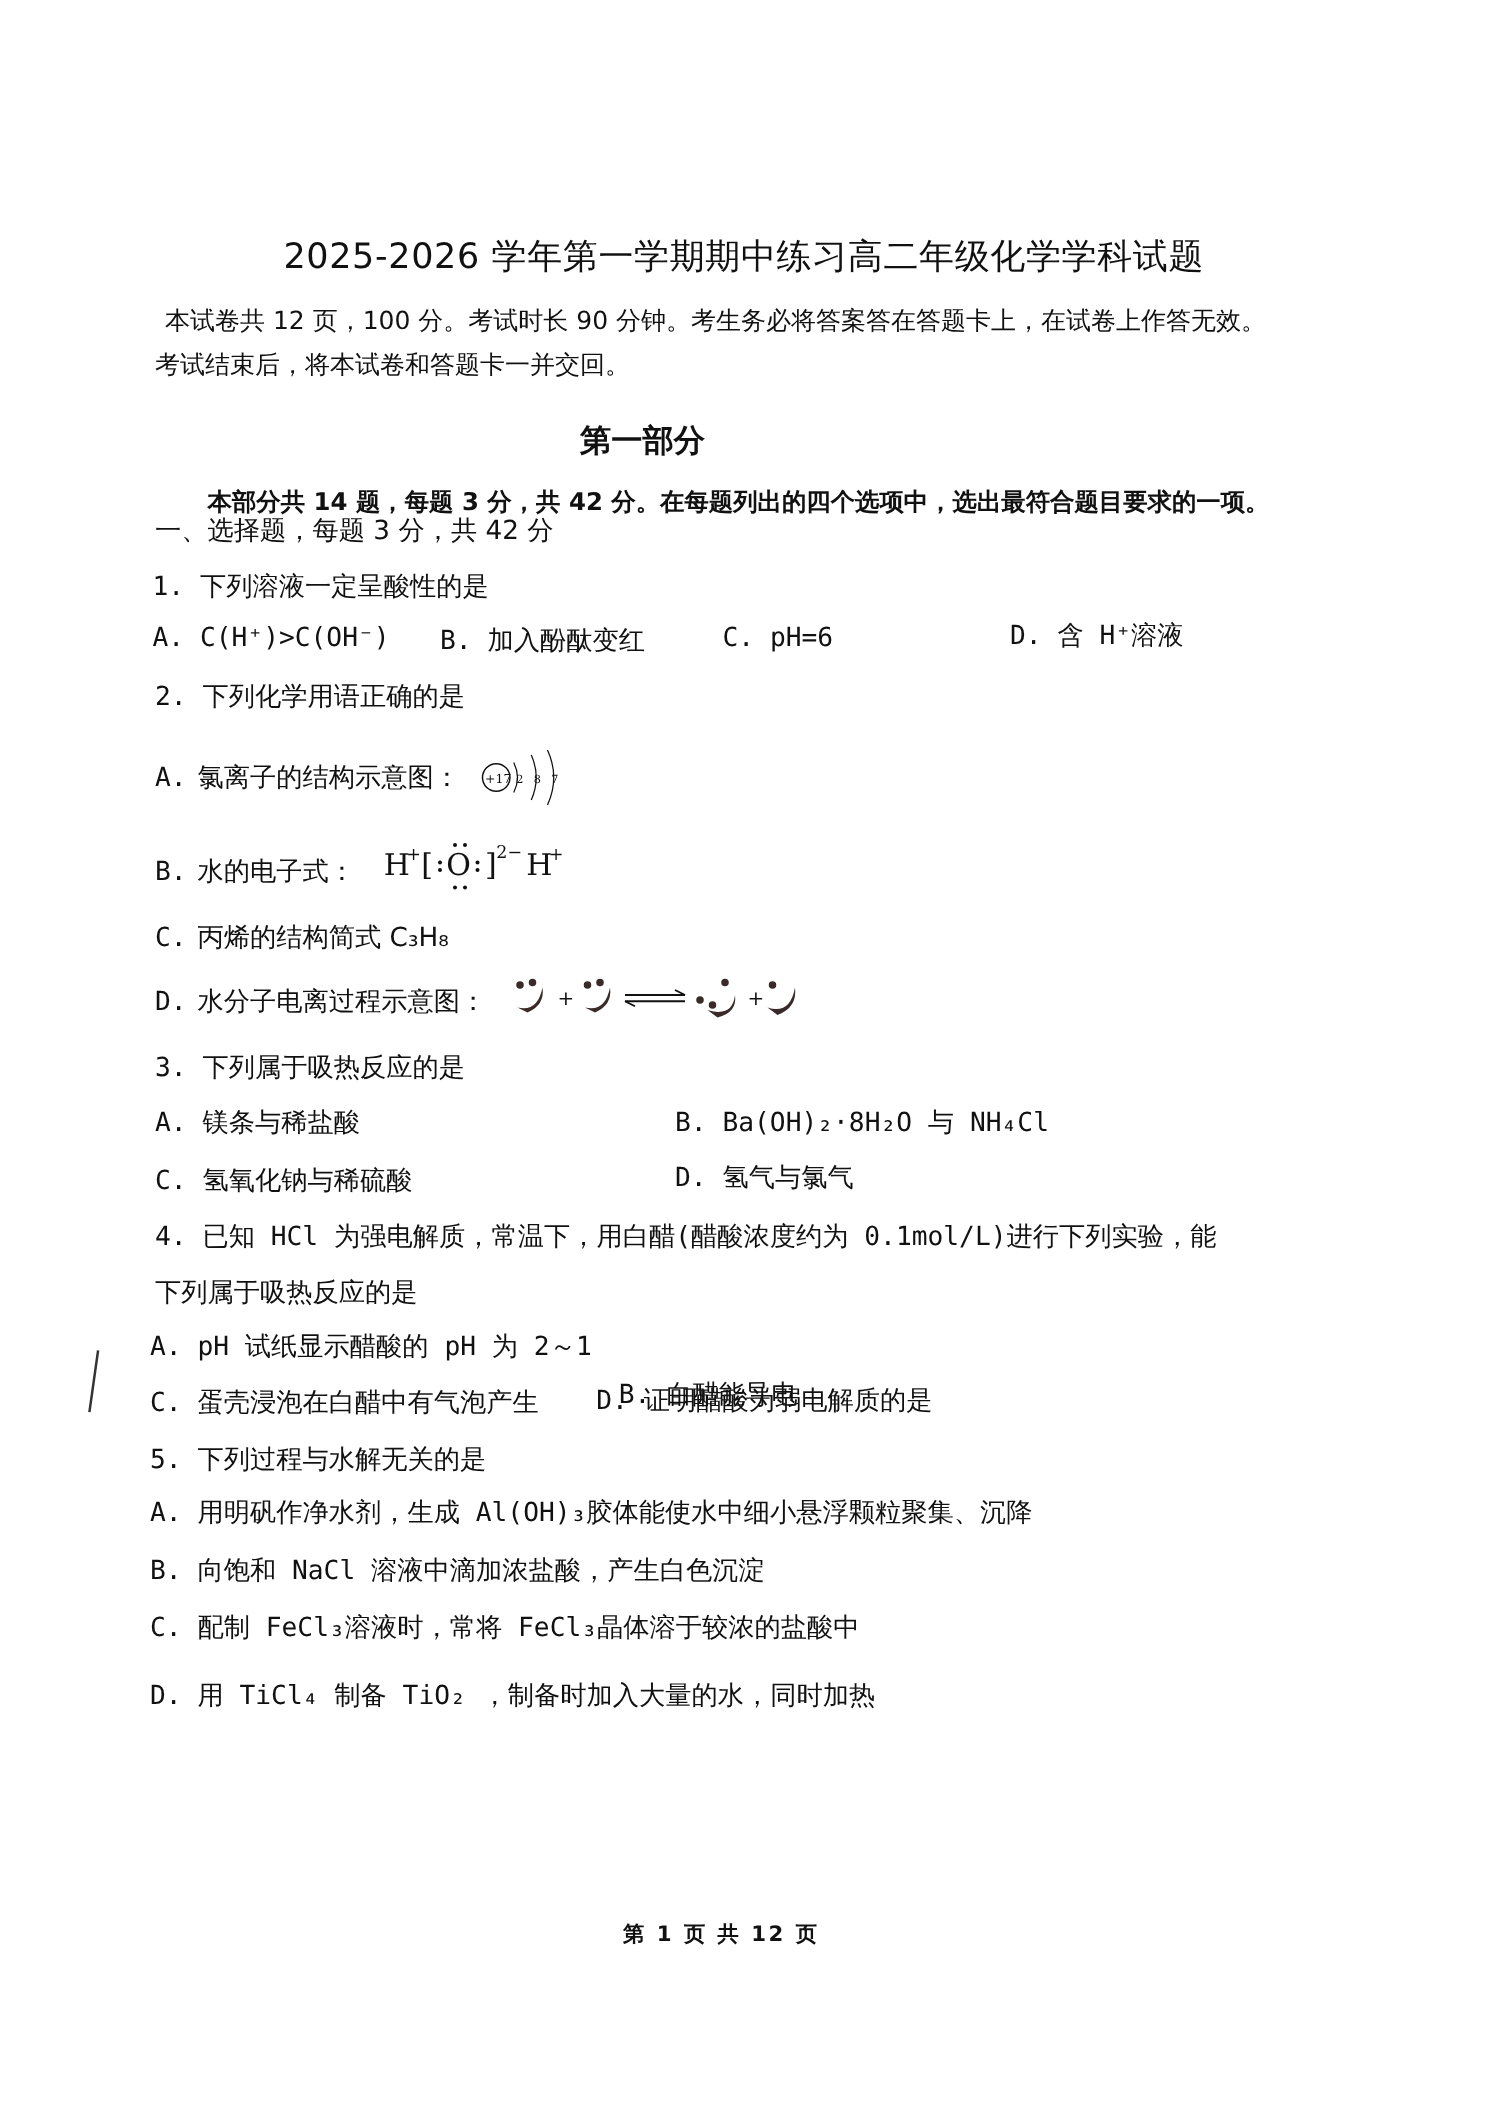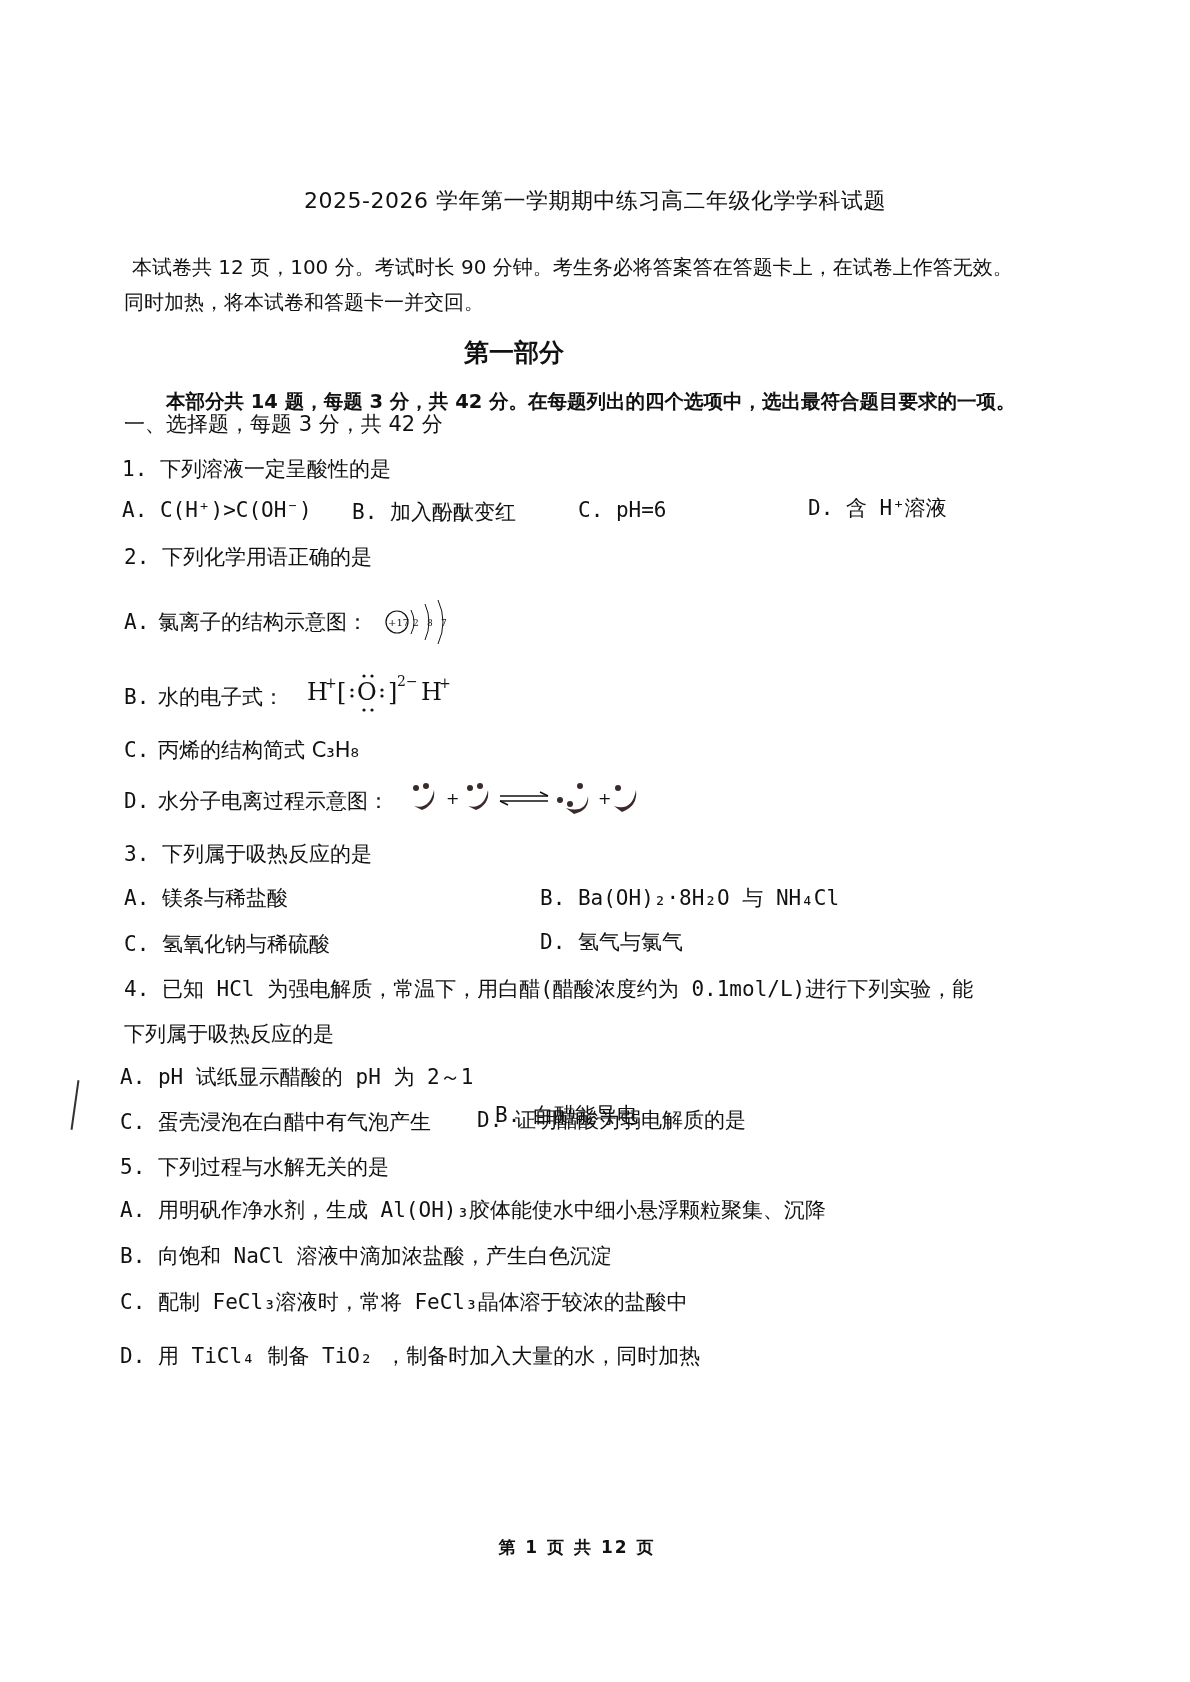--- a/index.html
+++ b/index.html
@@ -2,38 +2,38 @@
 <html><head>
 <meta charset="utf-8">
 <style>
   html, body { margin: 0; padding: 0; background: #ffffff; }
   body {
     width: 1190px; height: 1682px; position: relative; overflow: hidden;
     font-family: "DejaVu Serif", "Liberation Serif", serif;
     color: #111111;
   }
   .abs { position: absolute; white-space: nowrap; }
-  .title { left: 0; width: 1190px; top: 186px; text-align: center; font-size: 22px; font-family: "DejaVu Sans", "Liberation Sans", sans-serif; letter-spacing: 0.5px; }
-  .notice { left: 132px; font-size: 20px; font-family: "DejaVu Sans", "Liberation Sans", sans-serif; margin-top: 11px; }
+  .title { left: 0; width: 1190px; top: 186px; text-align: center; font-size: 28px; font-family: "DejaVu Sans", "Liberation Sans", sans-serif; letter-spacing: 0.5px; }
+  .notice { left: 132px; font-size: 20px; font-family: "DejaVu Sans", "Liberation Sans", sans-serif; }
   .part-title { left: 0; width: 1028px; top: 336px; text-align: center; font-size: 25px; font-weight: bold; font-family: "DejaVu Sans", "Liberation Sans", sans-serif; }
   .part-desc { left: 166px; top: 388px; font-size: 19.5px; font-weight: bold; font-family: "DejaVu Sans", "Liberation Sans", sans-serif; }
   .q { font-size: 21px; font-family: "DejaVu Sans", "Liberation Sans", sans-serif; }
   .opt { font-size: 21px; font-family: "DejaVu Sans", "Liberation Sans", sans-serif; }
   .mono { font-family: "DejaVu Sans Mono", "Liberation Mono", monospace; }
   .footer { left: 0; width: 1154px; top: 1536px; text-align: center; font-size: 17px; font-weight: bold; font-family: "DejaVu Sans", "Liberation Sans", sans-serif; letter-spacing: 2px; }
   .margin-mark { left: 74px; top: 1080px; width: 2px; height: 50px; background: #333; transform: rotate(8deg); }
   .svgbox { position: absolute; }
 </style>
 </head>
 <body>
 
 <div class="abs title">2025-2026 学年第一学期期中练习高二年级化学学科试题</div>
 
 <div class="abs notice" style="top:243px;">本试卷共 12 页，100 分。考试时长 90 分钟。考生务必将答案答在答题卡上，在试卷上作答无效。</div>
-<div class="abs notice" style="top:278px; left:124px;">同时加热，将本试卷和答题卡一并交回。</div>
+<div class="abs notice" style="top:278px; left:124px;">考试结束后，将本试卷和答题卡一并交回。</div>
 
 <div class="abs part-title">第一部分</div>
 <div class="abs part-desc">本部分共 14 题，每题 3 分，共 42 分。在每题列出的四个选项中，选出最符合题目要求的一项。</div>
 
 <div class="abs q" style="left:124px; top:410px;">一、选择题，每题 3 分，共 42 分</div>
 
 <div class="abs q mono" style="left:122px; top:455px;">1. 下列溶液一定呈酸性的是</div>
 <div class="abs opt mono" style="left:122px; top:498px;">A. C(H⁺)&gt;C(OH⁻)</div>
 <div class="abs opt mono" style="left:352px; top:498px;">B. 加入酚酞变红</div>
 <div class="abs opt mono" style="left:578px; top:498px;">C. pH=6</div>

